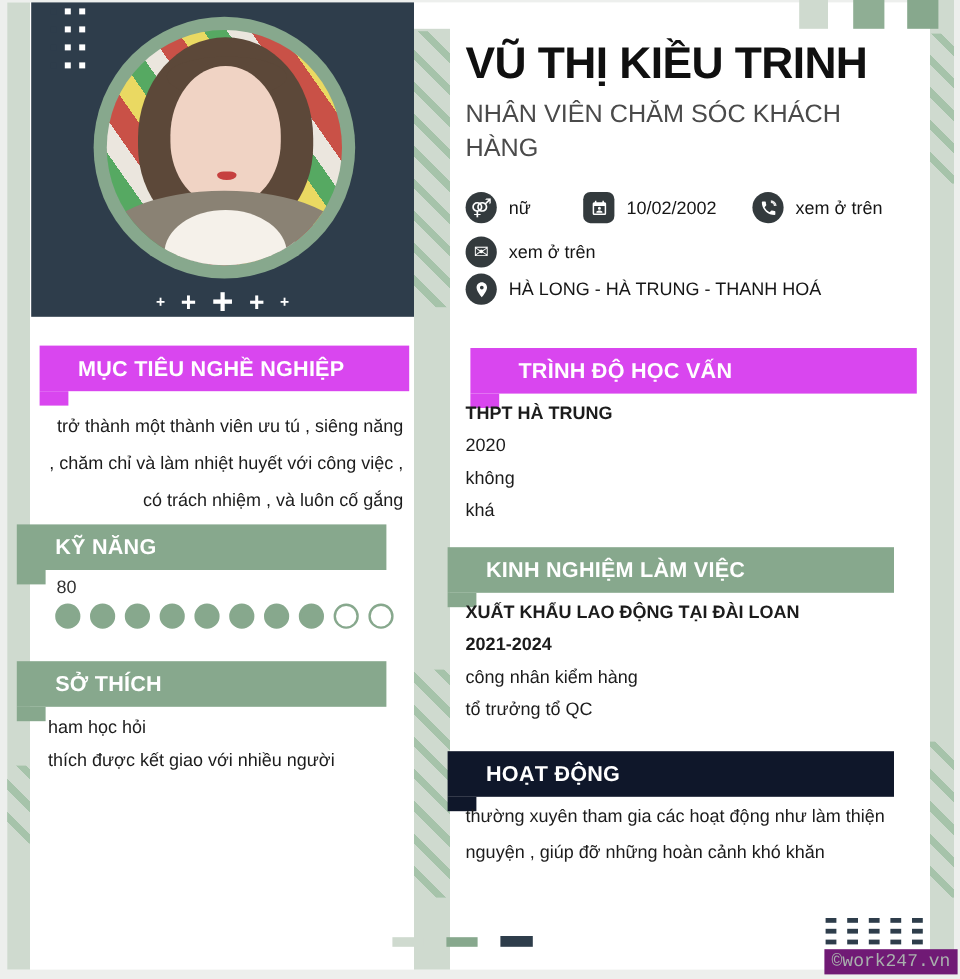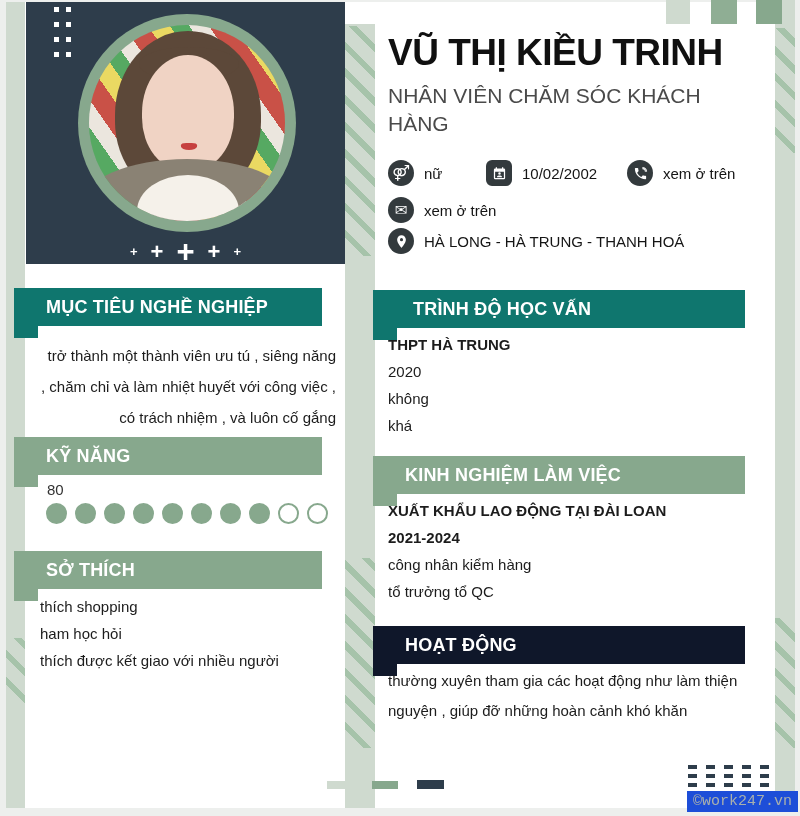--- a/index.html
+++ b/index.html
@@ -33,21 +33,21 @@
   .photo .jacket { position:absolute; left:-8px; bottom:-30px; width:212px; height:92px; border-radius:50% 50% 0 0; background:#8a8274; }
   .photo .shirt { position:absolute; left:48px; bottom:-26px; width:102px; height:72px; border-radius:50% 50% 0 0; background:#f5f1ea; }
   .plus-row { position:absolute; left:0; top:234px; width:100%; display:flex; align-items:center; justify-content:center; gap:13px; color:#fff; font-weight:bold; }
   .plus-row span { line-height:1; }
   .p1{font-size:13px;} .p2{font-size:22px;} .p3{font-size:31px;} 
 
   
   .sec-head { position:absolute; height:38px; display:flex; align-items:center; padding-left:32px;
               color:#fff; font-weight:bold; font-size:18px; letter-spacing:.2px; }
   .sec-head::after { content:""; position:absolute; left:0; top:38px; width:24px; height:12px; background:inherit; }
-  .navy { background:#0f766e; } .sage { background:#87a88d; } .teal { background:#0f172a; }
+  .navy { background:#d946ef;margin-left:19px; } .sage { background:#87a88d; } .teal { background:#0f172a; }
   .w-left { width:308px; } .w-right { width:372px; }
 
   .txt { position:absolute; color:#1c1c1c; font-size:15px; }
   .para { line-height:31px;text-align:right; }
   .b { font-weight:bold; }
   .lines div { line-height:27px; }
 
   
   .skill-val { position:absolute; left:47px; top:481px; font-size:15px; color:#333; }
   .skill-dots { position:absolute; left:46px; top:503px; display:flex; gap:8px; }
@@ -61,21 +61,21 @@
   .c-item { position:absolute; display:flex; align-items:center; gap:10px; height:26px; }
   .c-ico { width:26px; height:26px; border-radius:50%; background:#333a3d; color:#fff; display:flex; align-items:center; justify-content:center; flex:none; font-size:15px; }
   .c-ico.sqr { border-radius:6px; }
   .c-ico svg { width:15px; height:15px; fill:#fff; }
   .c-lbl { font-size:15px; color:#151515; white-space:nowrap; }
 
   
   .bbar { position:absolute; height:8px; }
   .dash-grid { position:absolute; left:688px; top:765px; display:grid; grid-template-columns:repeat(5,9px); grid-auto-rows:4px; column-gap:9px; row-gap:5px; }
   .dash-grid i { display:block; width:9px; height:4px; background:#2e3d4b; }
-  .watermark { position:absolute; right:2px; bottom:4px; background:#1d4ed8; padding:2px 6px;
+  .watermark { position:absolute; right:2px; bottom:4px; background:#701a75; padding:2px 6px;
                font-family:"Liberation Mono","DejaVu Sans Mono",monospace; font-size:15px; color:#a9b0ad; z-index:5; }
 </style>
 </head>
 <body>
 
 <div id="page">
   <div class="card"></div>
 
   <div class="strip strip-left"></div>
   <div class="strip strip-mid"></div>
@@ -177,21 +177,20 @@
       <i class="f"></i>
       <i class="f"></i>
       <i class="f"></i>
       <i class="f"></i>
       <i></i>
       <i></i>
     </div>
 
   <div class="sec-head sage w-left" style="left:14px; top:551px;">SỞ THÍCH</div>
   <div class="txt lines" style="left:40px; top:593px; width:290px;">
-    <div>thích shopping</div>
     <div>ham học hỏi</div>
     <div>thích được kết giao với nhiều người</div>
   </div>
 
   <div class="sec-head navy w-right" style="left:373px; top:290px;padding-left:40px;">TRÌNH ĐỘ HỌC VẤN</div>
   <div class="txt lines" style="left:388px; top:331px; width:360px;">
     <div class="b">THPT HÀ TRUNG</div>
     <div>2020</div>
     <div>không</div>
     <div>khá</div>

